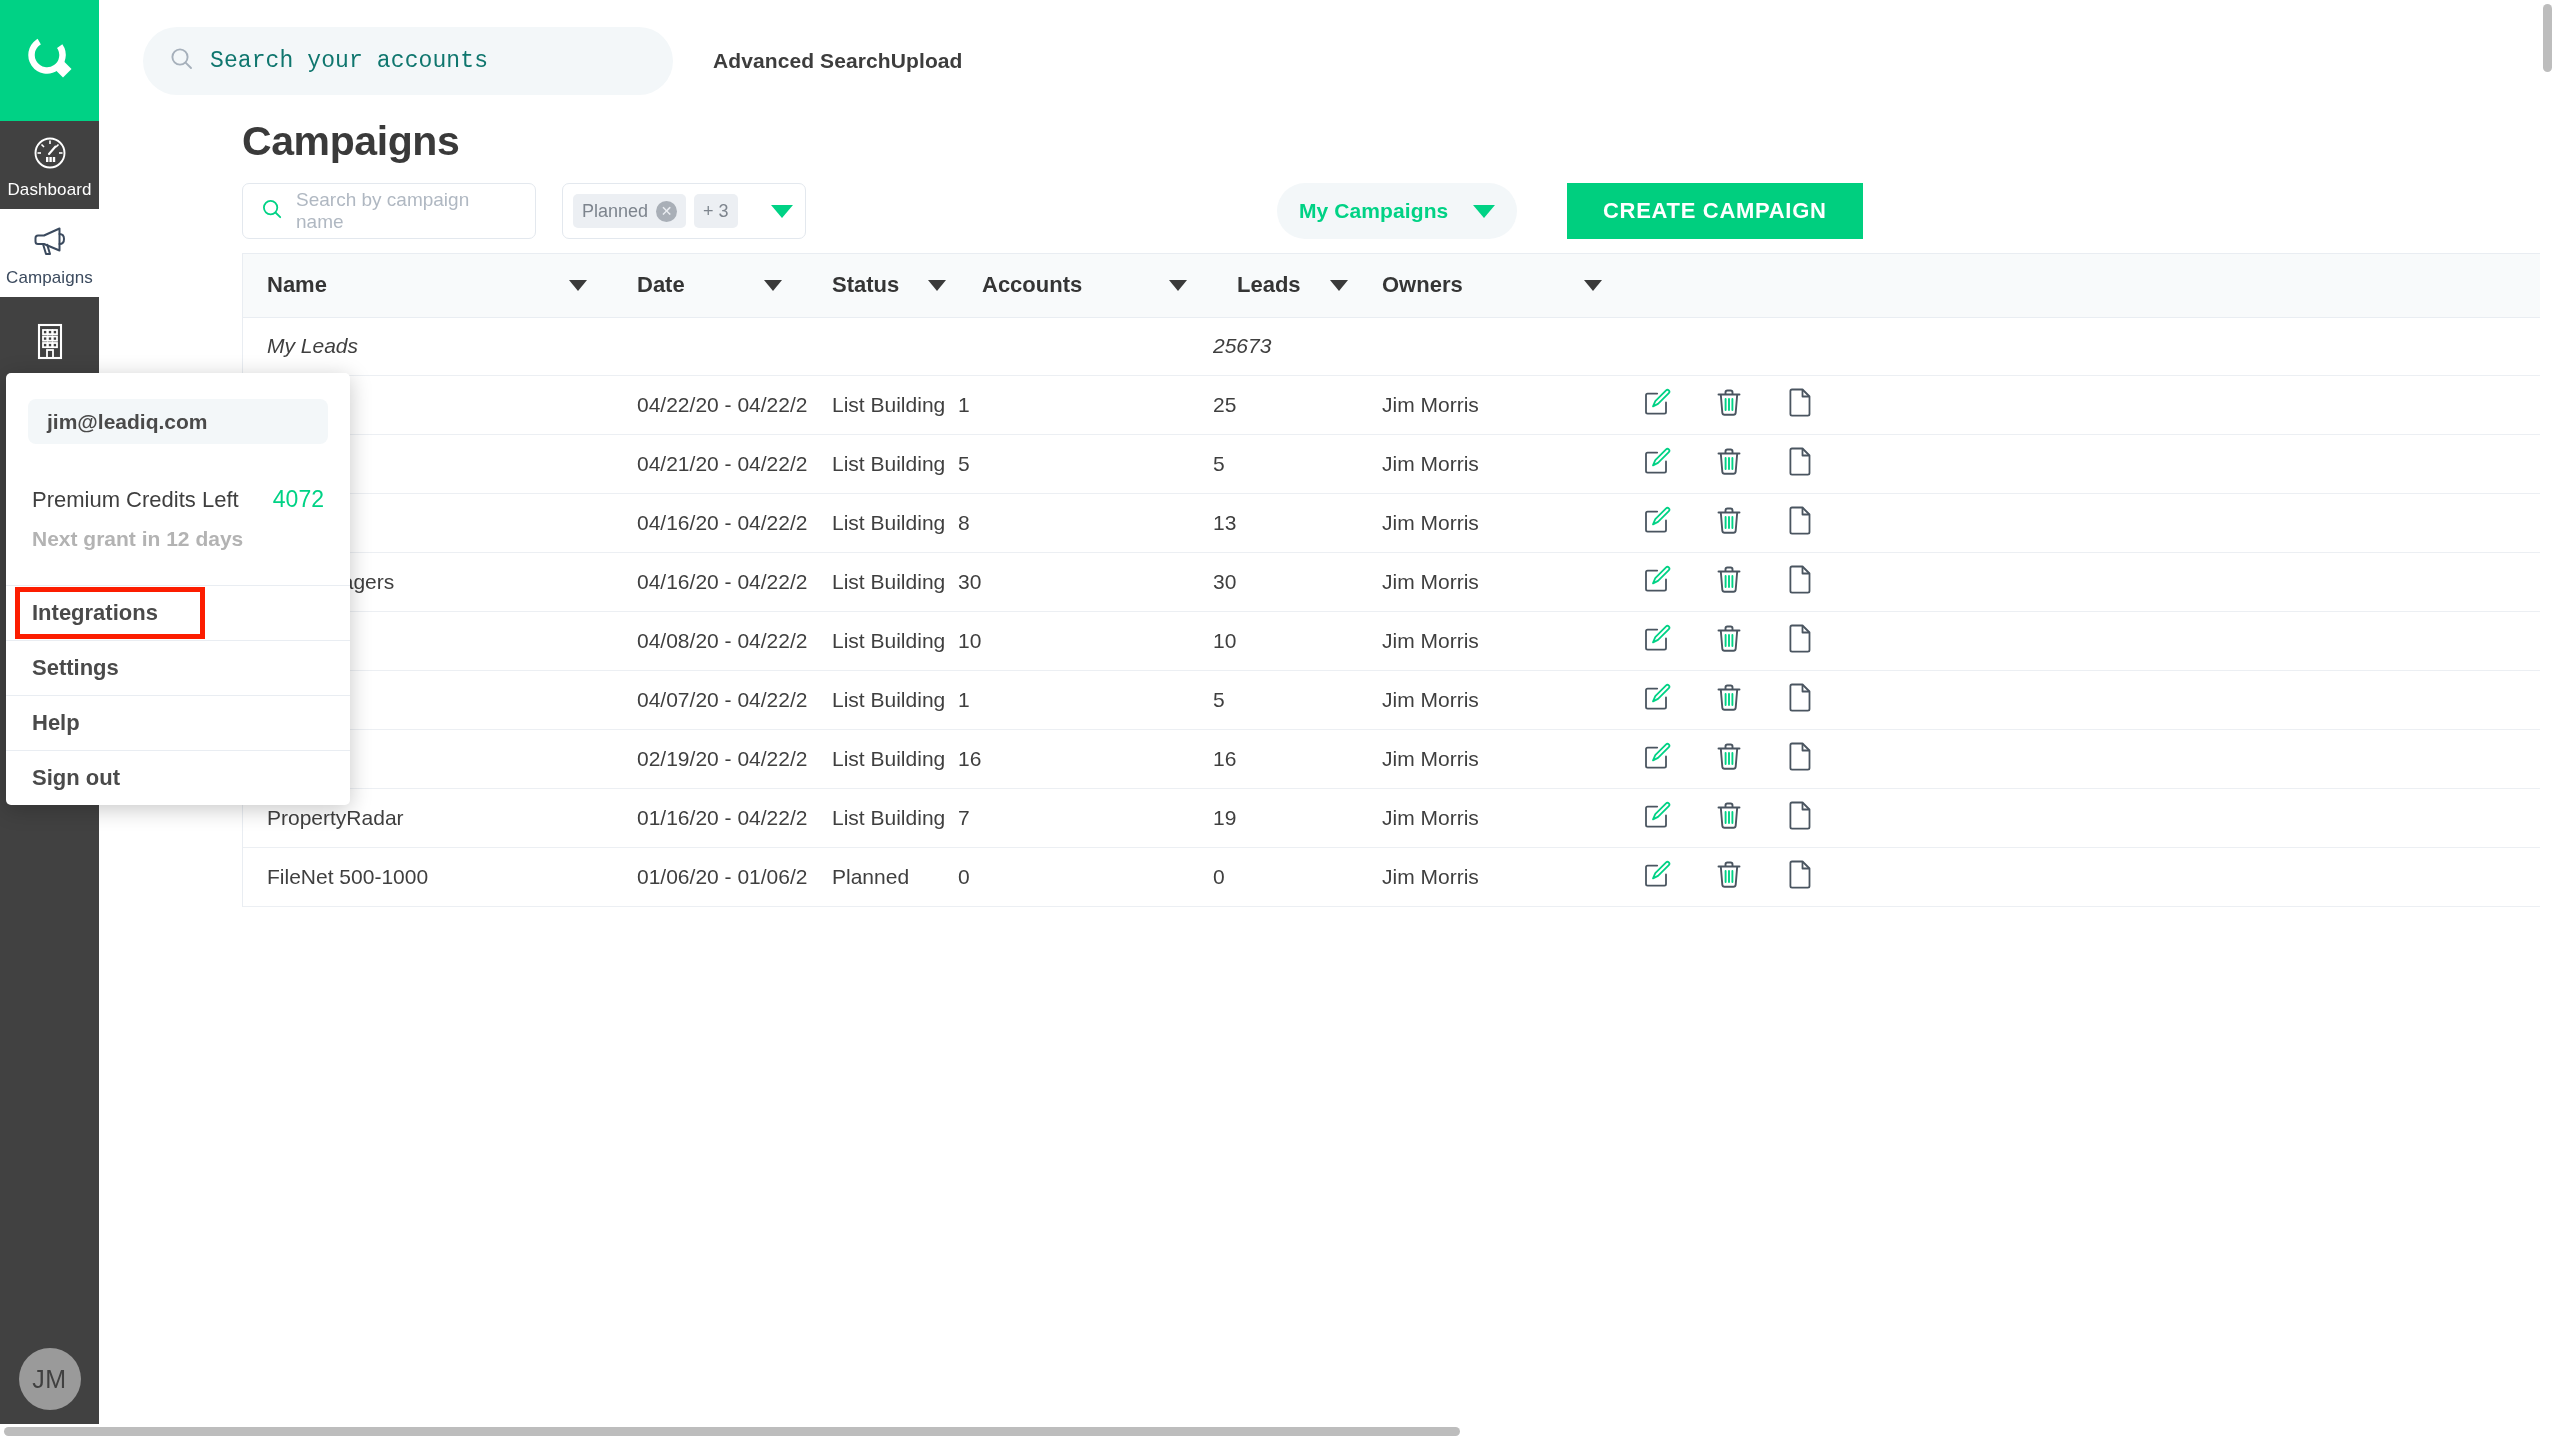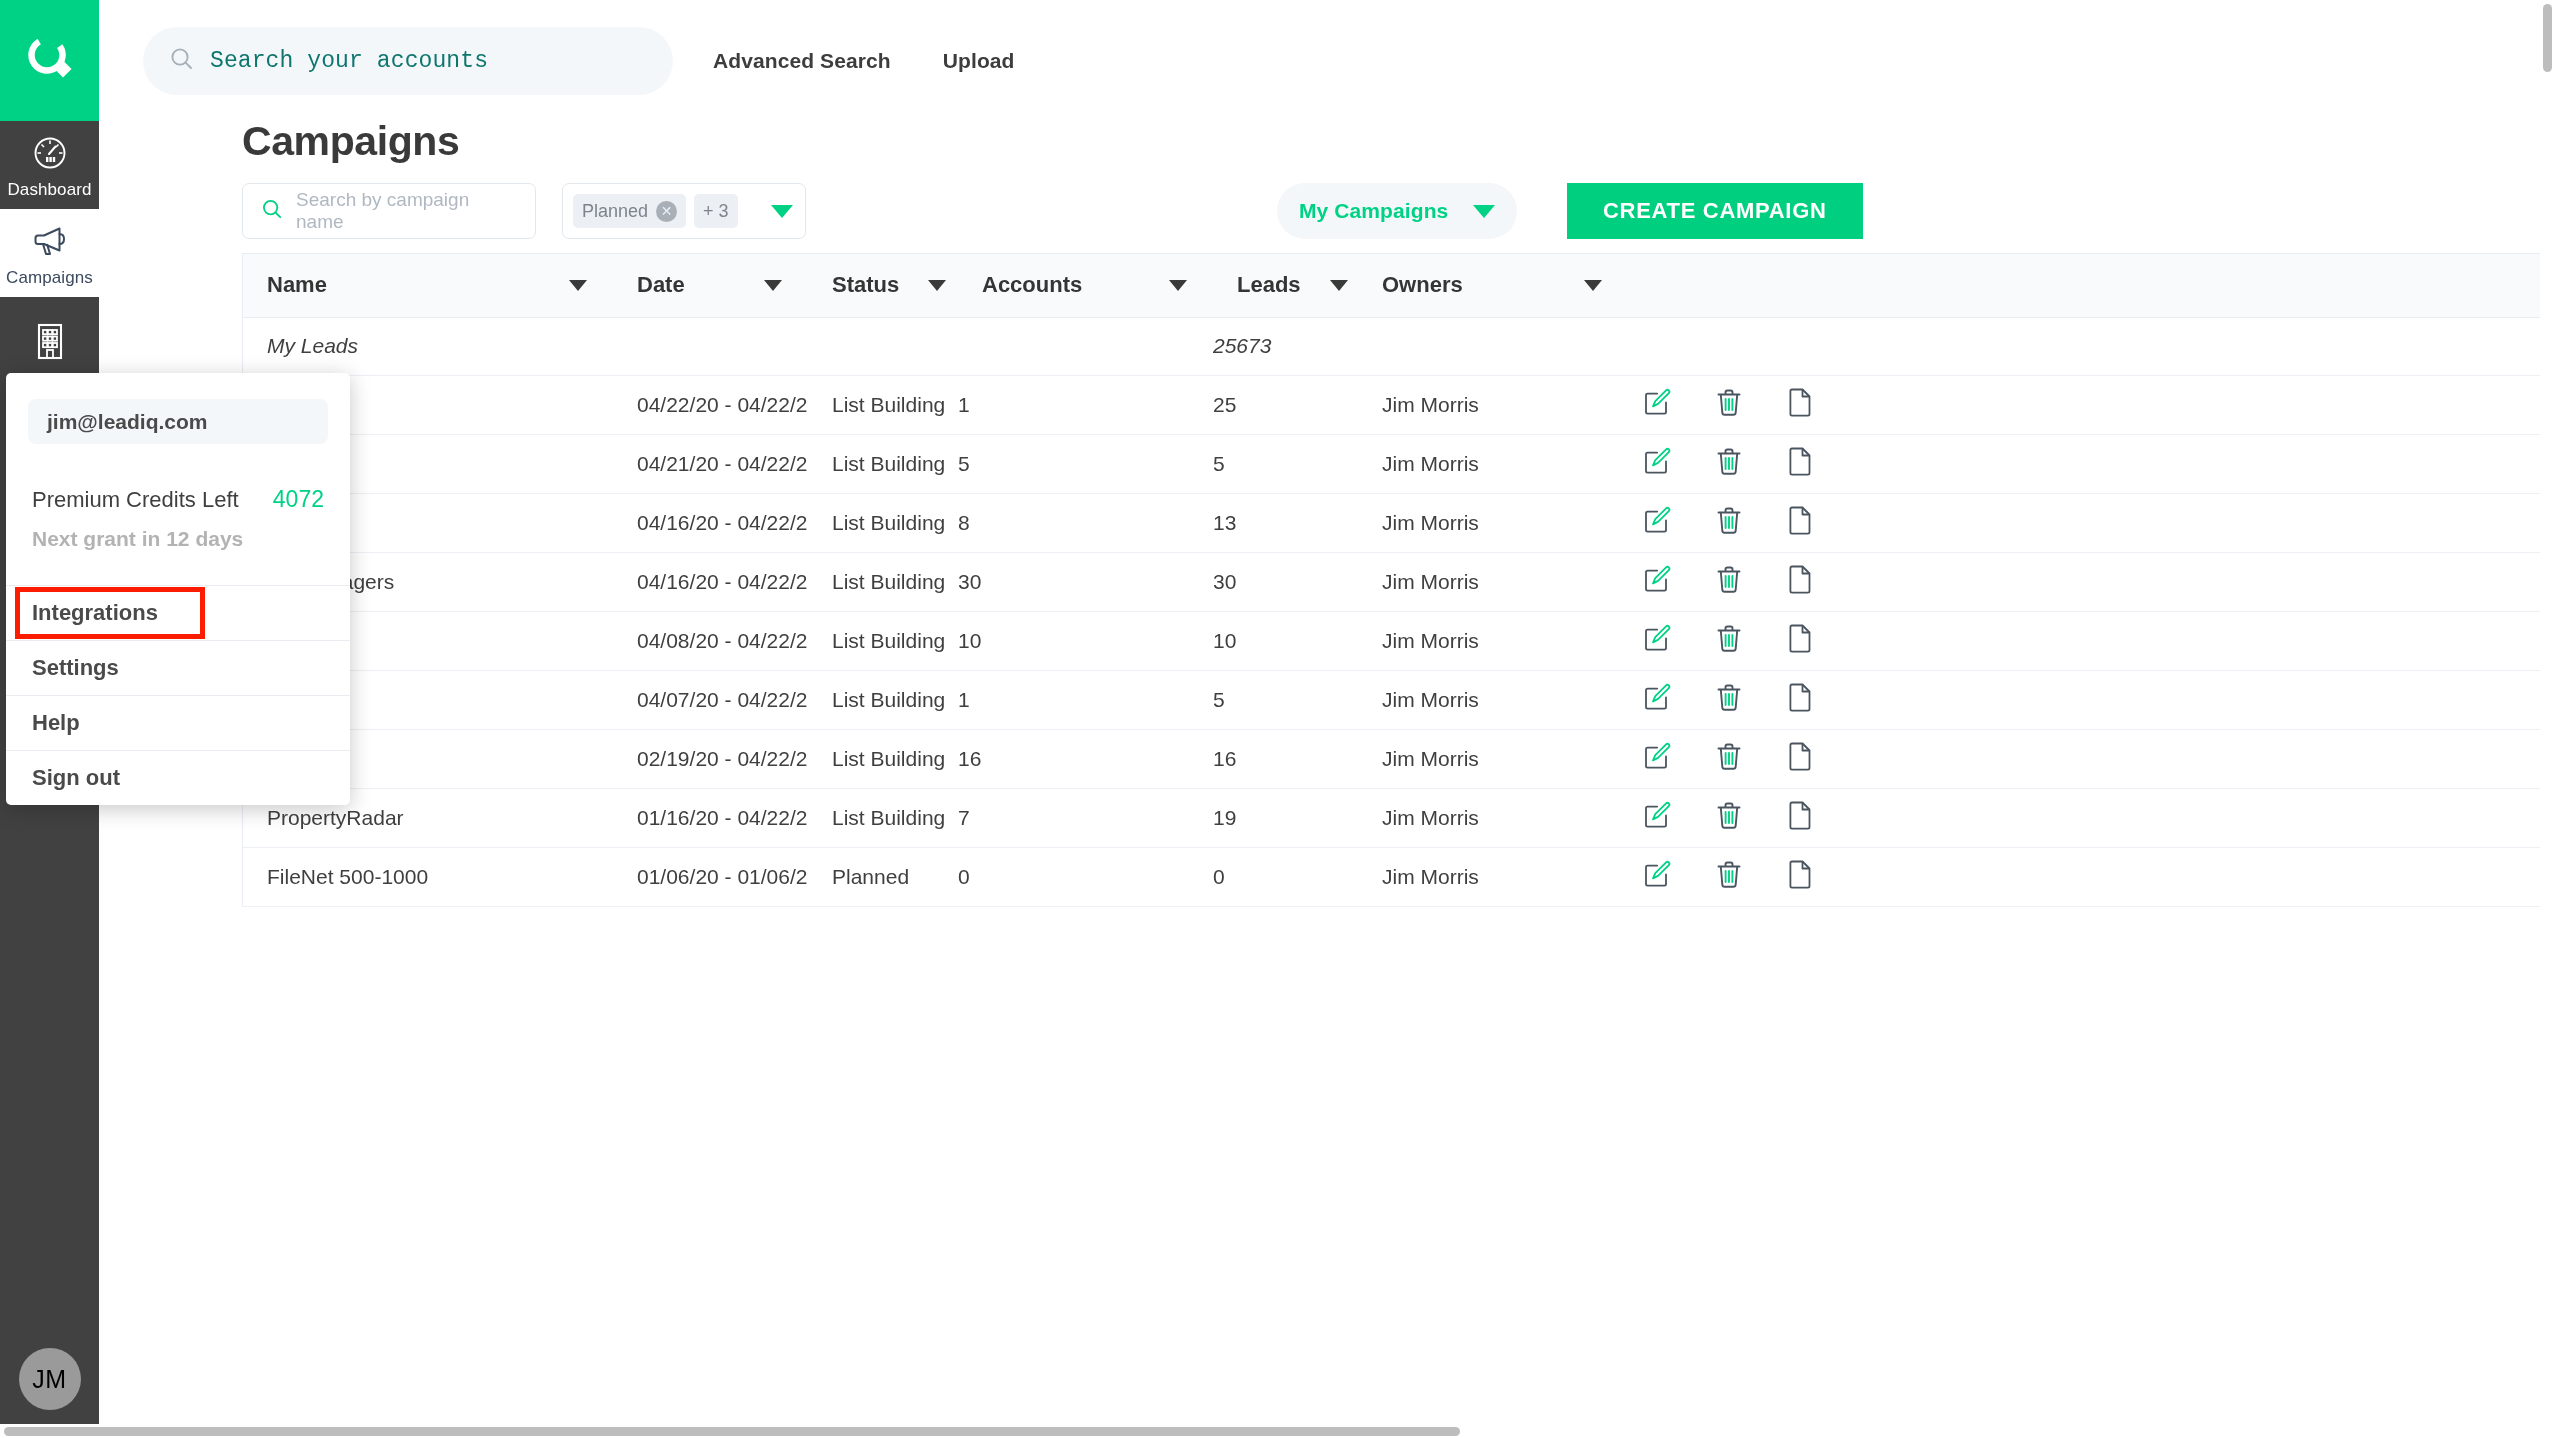--- a/index.html
+++ b/index.html
@@ -37,21 +37,21 @@
   }
   .nav-item.active { background: #ffffff; color: #3b4a5e; }
   .nav-icon { width: 42px; height: 42px; display:block; }
 
   .avatar-wrap {
     position: absolute; left: 0; bottom: 28px;
     width: 99px; display: flex; justify-content: center;
   }
   .avatar {
     width: 62px; height: 62px; border-radius: 50%;
-    background: #9a9a9a; color: #000000;
+    background: #9a9a9a; color: #404040;
     display: flex; align-items: center; justify-content: center;
     font-size: 25px; letter-spacing: .5px;
     cursor: pointer;
   }
 
   
   .main {
     position: absolute; left: 99px; top: 0;
     width: 2455px; height: 1438px;
     background: #ffffff;
@@ -68,21 +68,21 @@
   .acct-search {
     width: 530px; height: 68px;
     background: #f3f7f9; border-radius: 34px;
     display: flex; align-items: center;
     padding: 0 26px; gap: 16px;
     cursor: text;
   }
   .acct-search .ph {
     font-size: 23px; color: #0f766e; letter-spacing: .1px; font-family: Liberation Mono, monospace;
   }
-  .topbar-links { display: flex; align-items: center; gap: 52px; margin-left: 40px; }
+  .topbar-links { display: flex; align-items: center; margin-left: 40px; }
   .topbar-link {
     font-size: 21px; font-weight: bold; color: #3d3d3d;
     letter-spacing: .1px; cursor: pointer;
   }
 
   
   .page-title {
     position: absolute; left: 143px; top: 118px;
     font-size: 41px; font-weight: bold; color: #3a3a3a;
     letter-spacing: -.4px;

